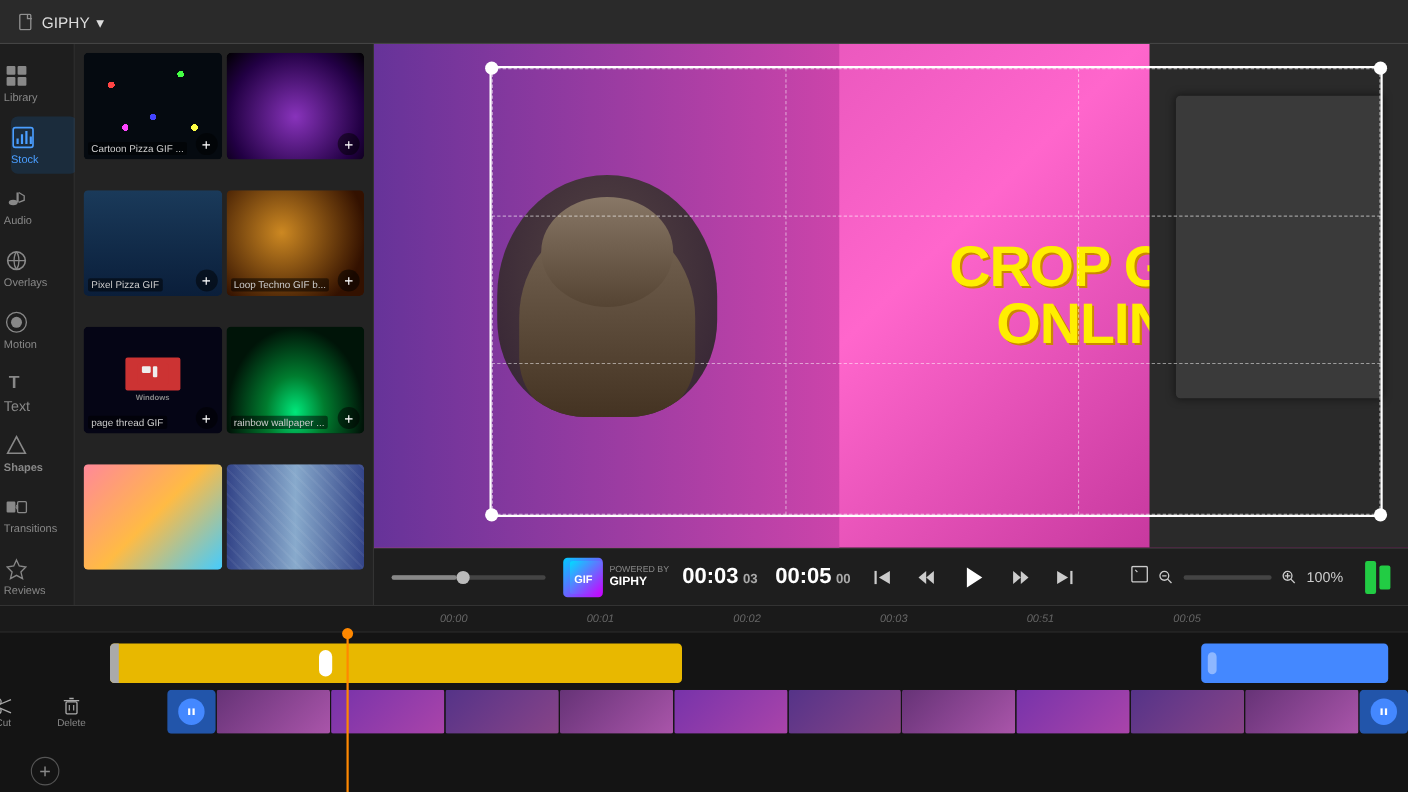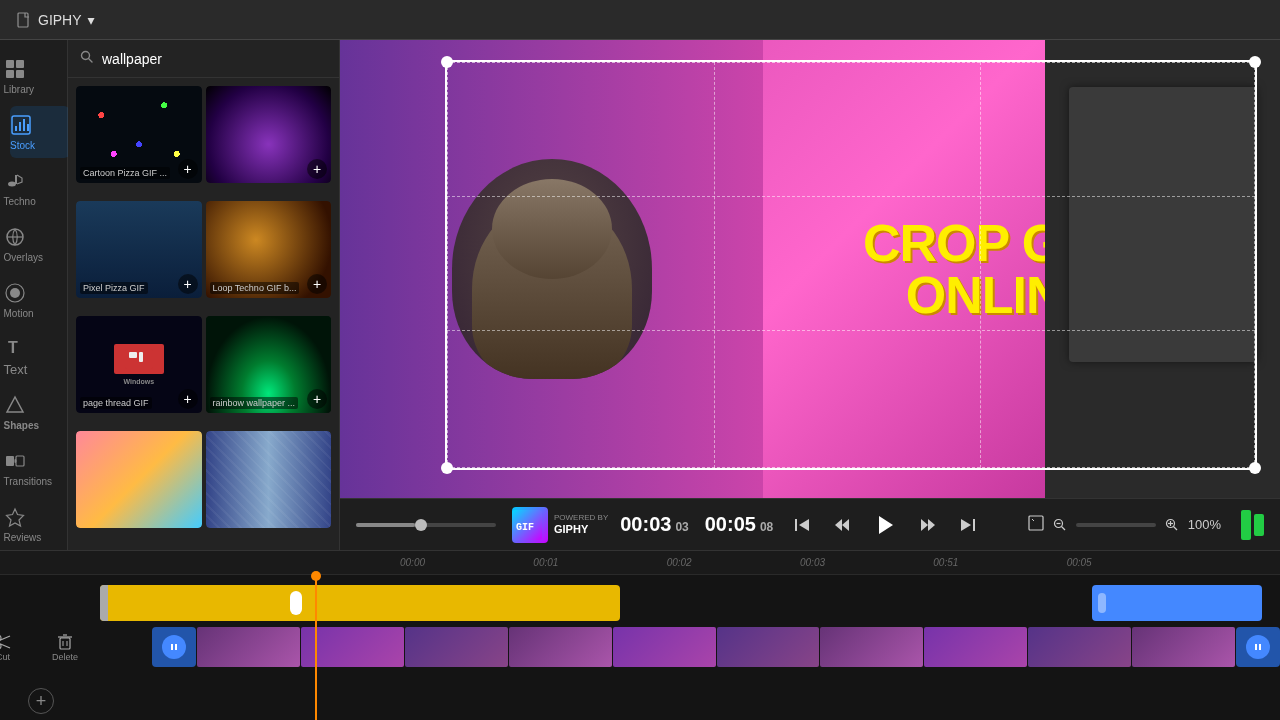--- a/index.html
+++ b/index.html
@@ -302,25 +302,24 @@
       gap: 6px;
       margin-left: 4px;
     }
     .giphy-logo-box {
       width: 36px;
       height: 36px;
       background: linear-gradient(135deg, #00ccff, #cc00ff);
       border-radius: 4px;
       display: flex;
       align-items: center;
-      justify-content: flex-start;
+      justify-content: flex-end;
       font-size: 8px;
       font-weight: bold;
       color: #fff;
-      font-family: Liberation Mono, monospace;
     }
     .time-display {
       display: flex;
       align-items: baseline;
       gap: 4px;
       font-size: 20px;
       font-weight: bold;
       color: #fff;
     }
     .time-sub { font-size: 12px; color: #aaa; }
@@ -575,21 +574,21 @@
     </div>
 
     <div class="sidebar-item">
       <div class="icon-shape">
         <svg width="22" height="22" viewBox="0 0 22 22">
             <ellipse cx="8" cy="14" rx="4" ry="2.5" fill="#888"></ellipse>
             <rect x="11" y="5" width="2" height="9" fill="#888"></rect>
             <path d="M13 5 L18 8 L18 12 L13 14" fill="none" stroke="#888" stroke-width="1.2"></path>
           </svg>
       </div>
-      <span style="font-size:10px;color:#888;">Techno</span>
+      <span style="font-size:10px;color:#888;">Audio</span>
     </div>
 
     <div class="sidebar-item">
       <div class="icon-shape">
         <svg width="22" height="22" viewBox="0 0 22 22">
             <circle cx="11" cy="11" r="8" fill="none" stroke="#888" stroke-width="1.5"></circle>
             <line x1="3" y1="11" x2="19" y2="11" stroke="#888" stroke-width="1.2"></line>
             <path d="M11 3 C14 7 14 15 11 19" fill="none" stroke="#888" stroke-width="1.2"></path>
             <path d="M11 3 C8 7 8 15 11 19" fill="none" stroke="#888" stroke-width="1.2"></path>
           </svg>
@@ -640,29 +639,20 @@
       <div class="icon-shape">
         <svg width="22" height="22" viewBox="0 0 22 22">
             <polygon points="11,3 13.5,8.5 19.5,9.5 15,14 16.5,20 11,17 5.5,20 7,14 2.5,9.5 8.5,8.5" fill="none" stroke="#888" stroke-width="1.2"></polygon>
           </svg>
       </div>
       <span style="font-size:10px;color:#888;">Reviews</span>
     </div>
   </div>
 
   <div class="content-panel">
-    <div class="search-bar">
-      <span class="search-icon-container">
-        <svg width="14" height="14" viewBox="0 0 14 14">
-            <circle cx="5.5" cy="5.5" r="4" fill="none" stroke="#888" stroke-width="1.4"></circle>
-            <line x1="8.5" y1="8.5" x2="12" y2="12" stroke="#888" stroke-width="1.4" stroke-linecap="round"></line>
-          </svg>
-      </span>
-      <input type="text" value="wallpaper" style="">
-    </div>
 
     <div class="gif-grid">
 
       <div class="gif-item">
         <div class="gif-thumb gif-pizza-dots"></div>
         <div class="gif-add-btn">+</div>
         <div class="gif-label">Cartoon Pizza GIF ...</div>
       </div>
       <div class="gif-item">
         <div class="gif-thumb" style="background: radial-gradient(circle at 50% 60%, #8833bb 0%, #220044 70%, #000 100%);"></div>
@@ -772,21 +762,21 @@
           <div style="font-size:8px;color:#888;line-height:1.2;">POWERED BY</div>
           <div style="font-size:11px;color:#fff;font-weight:bold;line-height:1.2;">GIPHY</div>
         </div>
       </div>
 
       <div class="time-display">
         <span>00:03</span>
         <span class="time-sub">03</span>
         <span class="time-sep"></span>
         <span>00:05</span>
-        <span class="time-sub">08</span>
+        <span class="time-sub">00</span>
       </div>
 
       <div class="control-buttons">
         <button class="ctrl-btn">
           <svg width="18" height="18" viewBox="0 0 18 18">
               <rect x="2" y="3" width="2" height="12" fill="#ccc"></rect>
               <polygon points="16,3 6,9 16,15" fill="#ccc"></polygon>
             </svg>
         </button>
         <button class="ctrl-btn">

